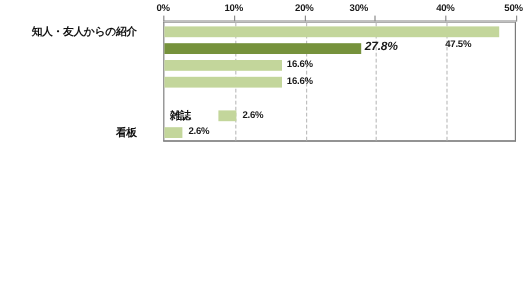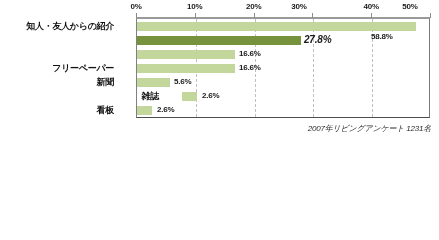--- a/index.html
+++ b/index.html
@@ -132,73 +132,66 @@
 <body>
 
 <div id="chart-root">
 
   <div class="axis-top">
     <span class="tick-label" style="left:136px;">0%</span>
     <span class="tick-label" style="left:194.8px;">10%</span>
     <span class="tick-label" style="left:253.6px;">20%</span>
     <span class="tick-label" style="left:299px;">30%</span>
     <span class="tick-label" style="left:371.2px;">40%</span>
-    <span class="tick-label" style="left:410px;">50%</span>
+    <span class="tick-label" style="left:428px;">50%</span>
   </div>
 
   <div class="axis-rule"></div>
   <span class="tick-mark" style="left:136px;"></span>
   <span class="tick-mark" style="left:194.8px;"></span>
   <span class="tick-mark" style="left:253.6px;"></span>
   <span class="tick-mark" style="left:312.4px;"></span>
   <span class="tick-mark" style="left:371.2px;"></span>
   <span class="tick-mark" style="left:429.6px;"></span>
 
   <div class="plot-frame">
     <span class="gridline" style="left:58.8px;"></span>
     <span class="gridline" style="left:117.6px;"></span>
     <span class="gridline" style="left:176.4px;"></span>
     <span class="gridline" style="left:235.2px;"></span>
   </div>
 
   <div class="row" style="top:20px;">
     <span class="cat-label">知人・友人からの紹介</span>
     <span class="bar" style="width:279.3px;"></span>
-    <span class="val-label" style="left:371px;top:12px;">58.8%</span>
+    <span class="val-label" style="left:371px;top:12px;">47.5%</span>
   </div>
 
   <div class="row" style="top:34px;">
     <span class="bar highlight" style="width:163.5px;"></span>
     <span class="val-label strong" style="left:304px;top:0px;">27.8%</span>
   </div>
 
   <div class="row" style="top:48px;">
     <span class="bar" style="width:97.6px;"></span>
     <span class="val-label" style="left:239px;">16.6%</span>
   </div>
 
   <div class="row" style="top:62px;">
-    <span class="cat-label">フリーペーパー</span>
     <span class="bar" style="width:97.6px;"></span>
     <span class="val-label" style="left:239px;">16.6%</span>
   </div>
 
-  <div class="row" style="top:76px;">
-    <span class="cat-label">新聞</span>
-    <span class="bar" style="width:32.9px;"></span>
-    <span class="val-label" style="left:174px;">5.6%</span>
-  </div>
 
   <div class="row" style="top:90px;margin-left:45px;">
     <span class="cat-label">雑誌</span>
     <span class="bar" style="width:15.3px;"></span>
     <span class="val-label" style="left:157px;">2.6%</span>
   </div>
 
   <div class="row" style="top:104px;">
     <span class="cat-label">看板</span>
     <span class="bar" style="width:15.3px;"></span>
     <span class="val-label" style="left:157px;">2.6%</span>
   </div>
 
-  <div class="footnote">2007年リビングアンケート 1231名</div>
 
 </div>
 
 </body></html>

